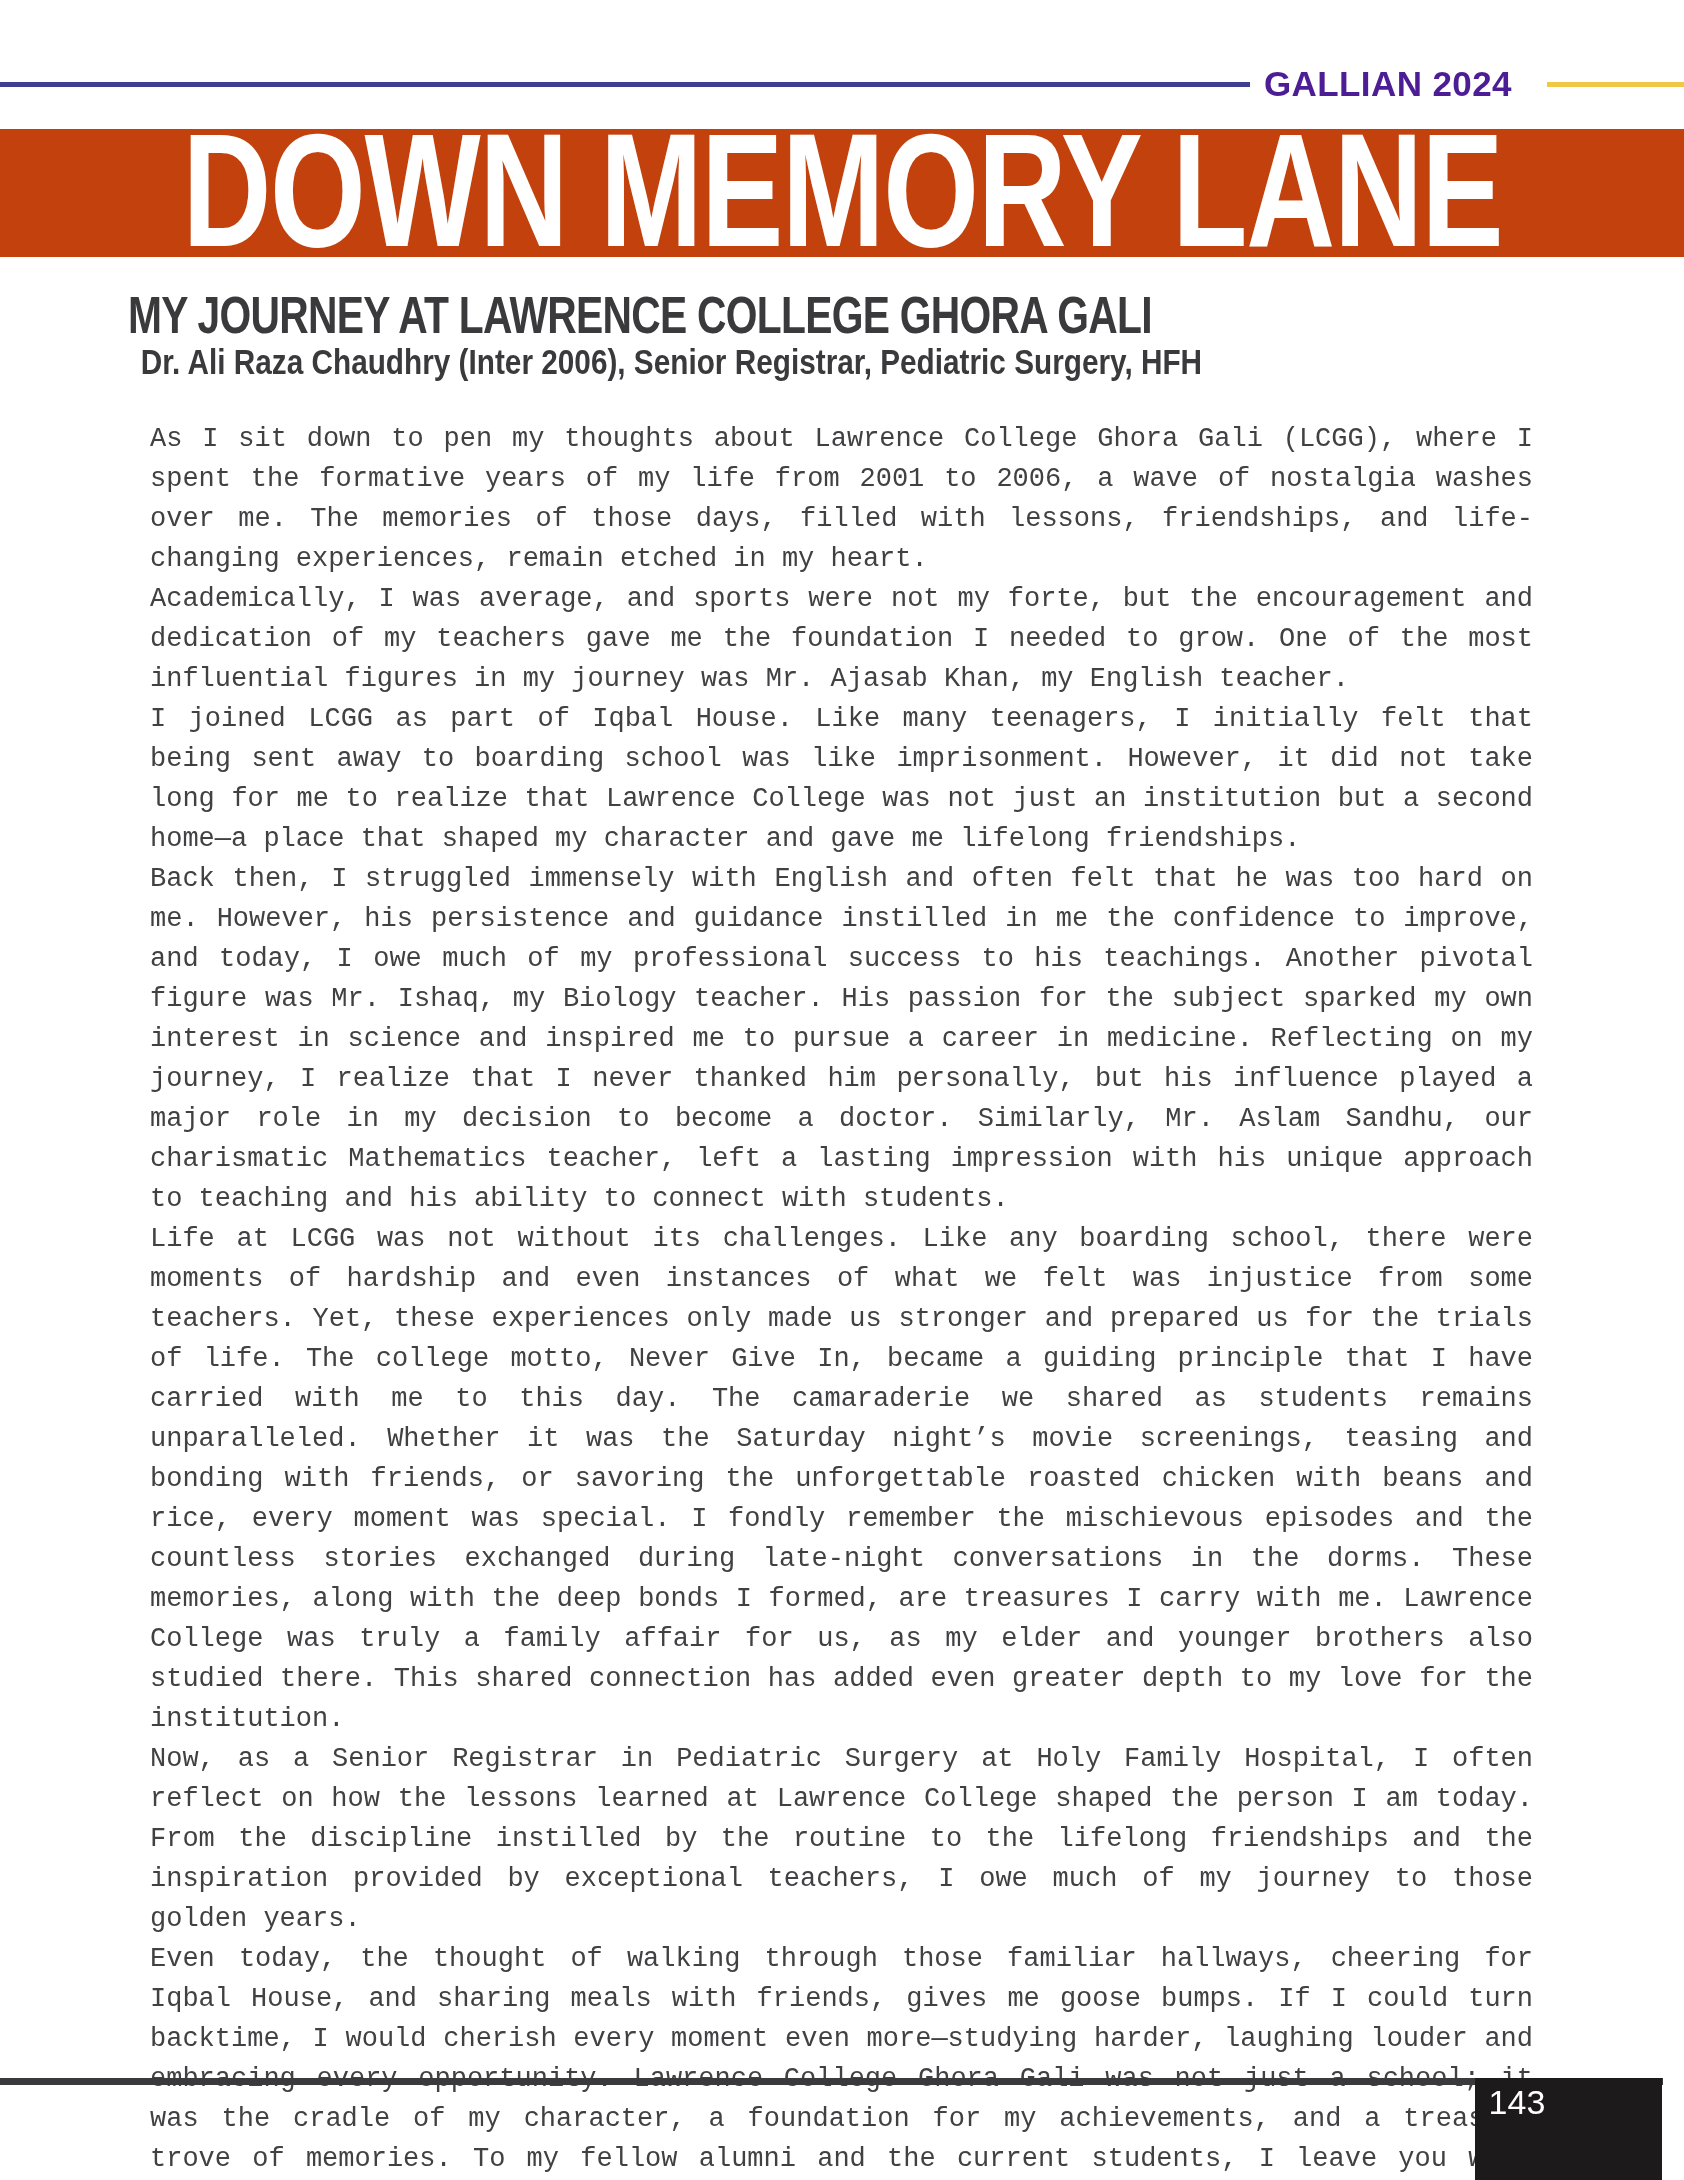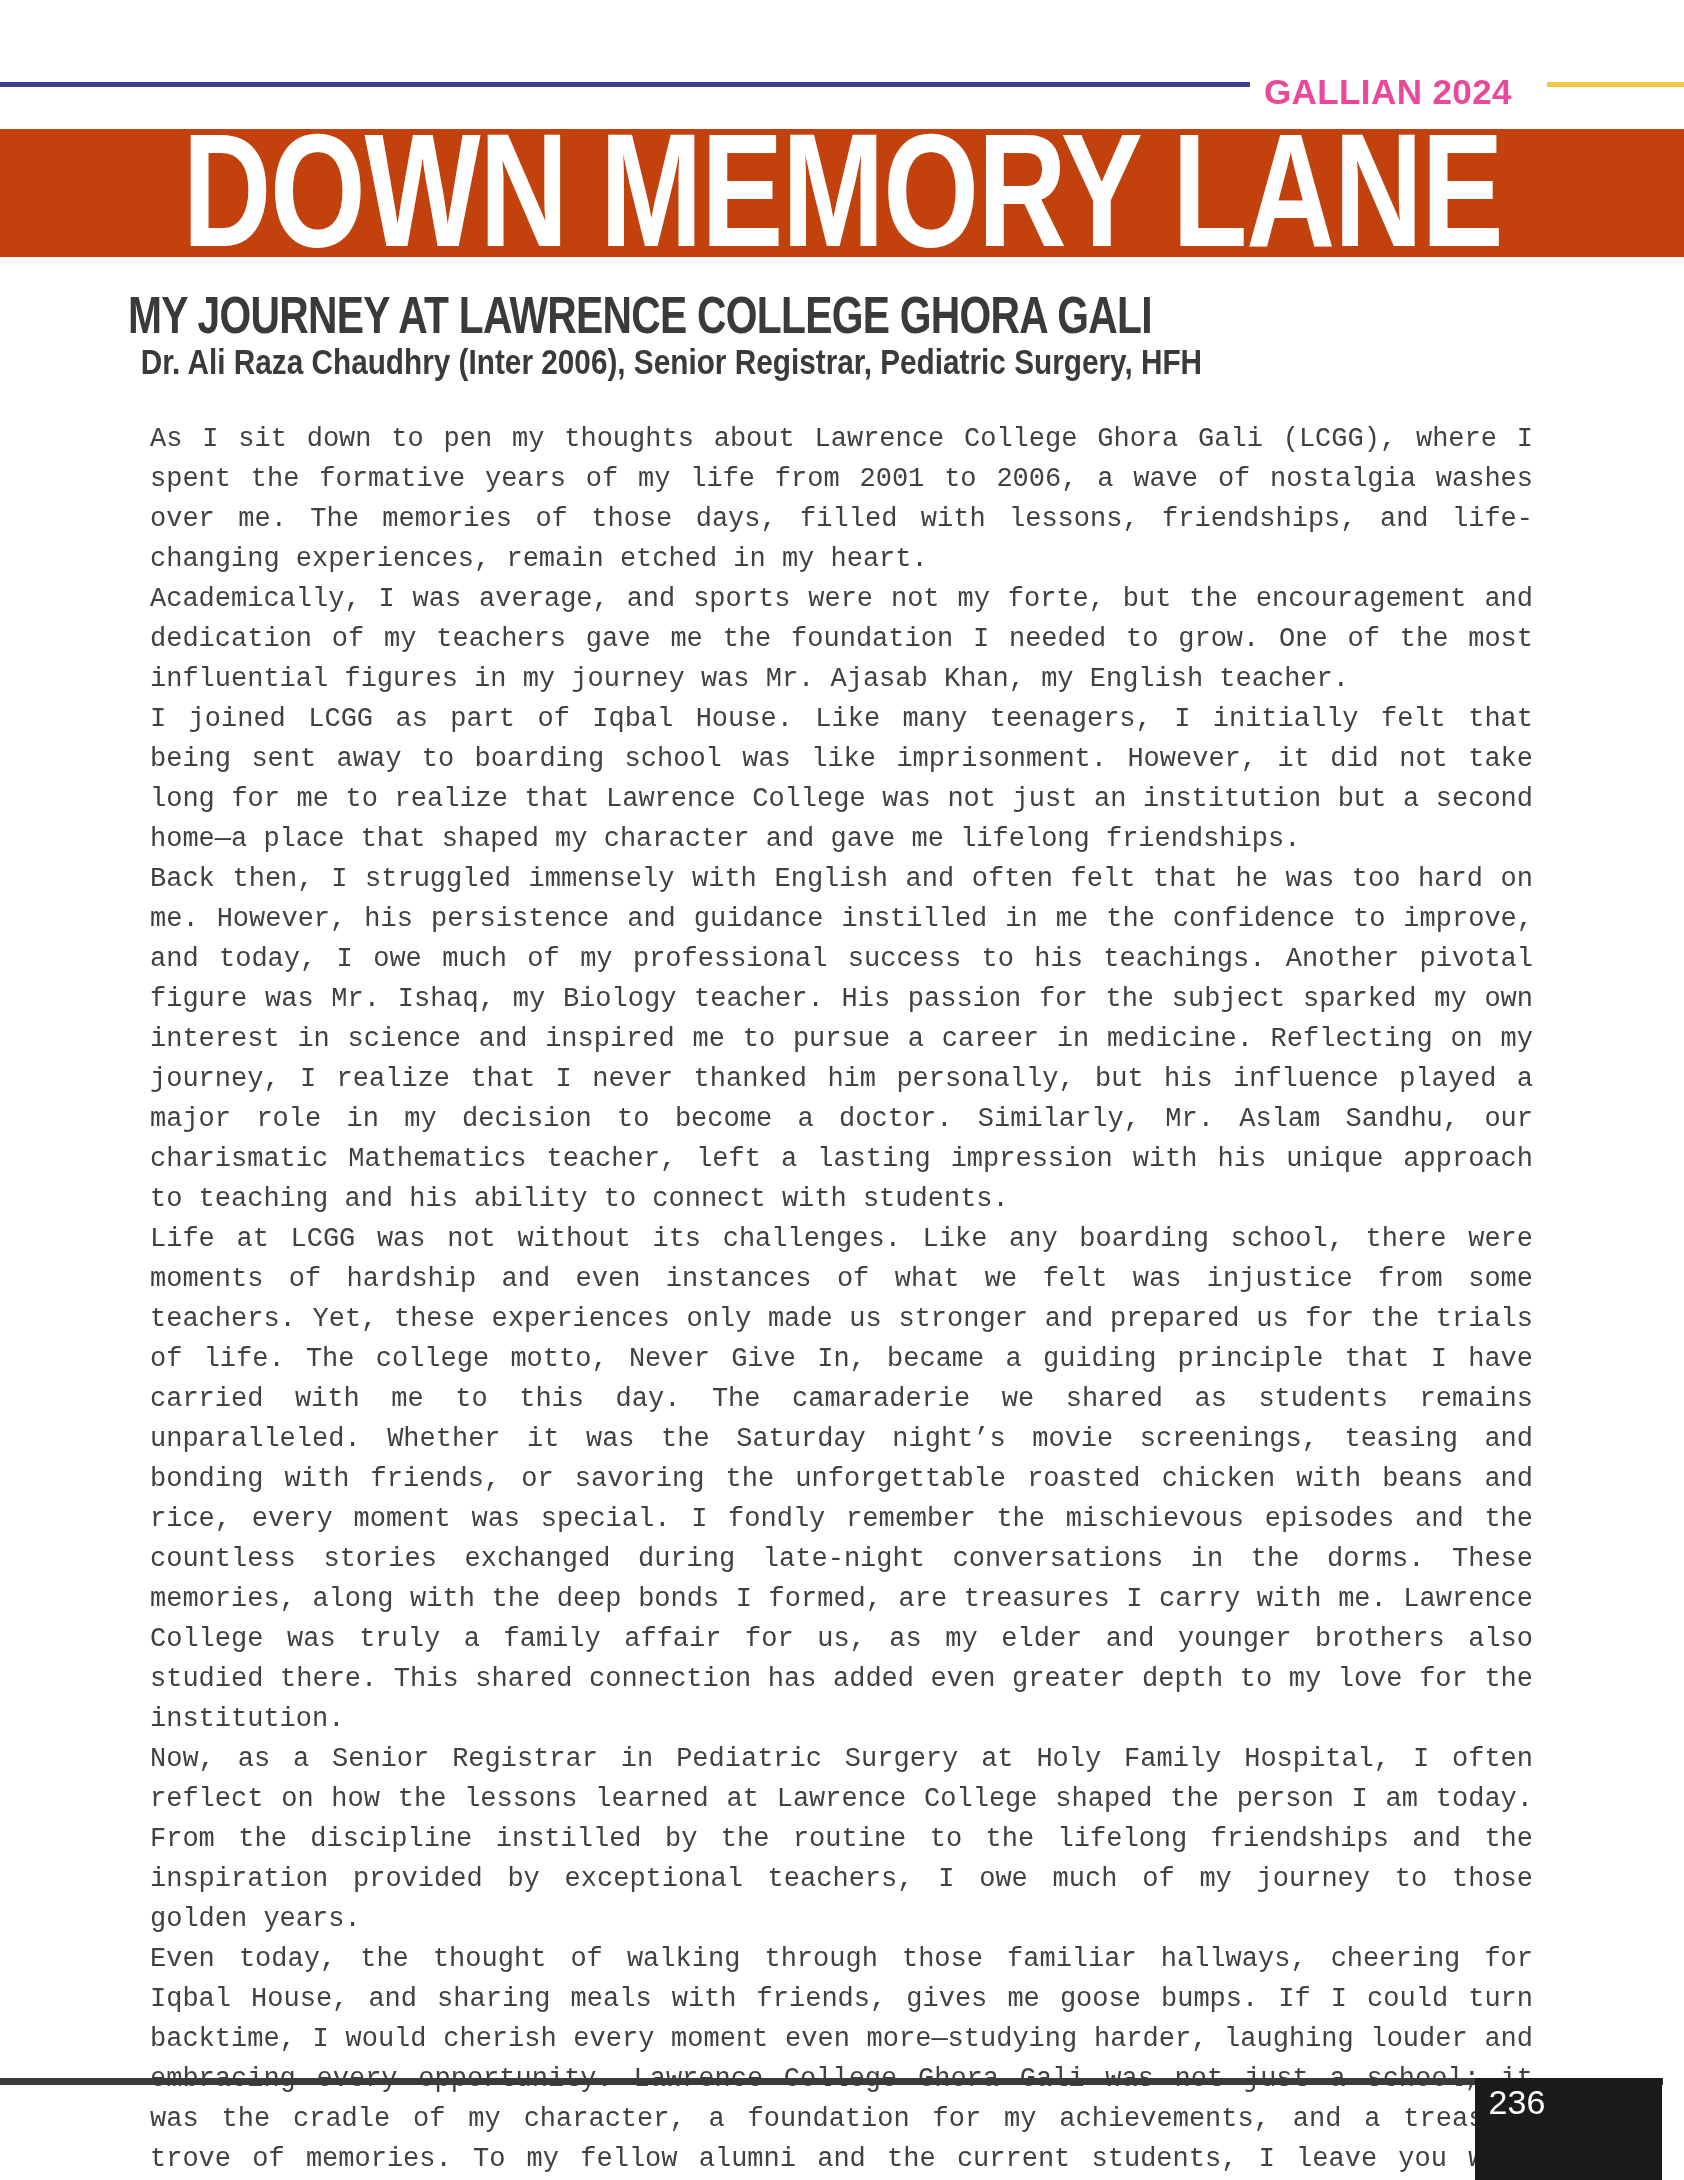--- a/index.html
+++ b/index.html
@@ -33,23 +33,22 @@
     background: #f0c845;
   }
   .hdr-title {
     position: absolute;
     left: 1264px;
     top: 66px;
     font-size: 35px;
     line-height: 1;
     font-weight: bold;
     letter-spacing: 0.4px;
-    color: #ec4899;
+    color: #4c1d95;
     white-space: nowrap;
-    margin-top: 8px;
   }
 
   
   .banner {
     position: absolute;
     left: 0;
     top: 129px;
     width: 1685px;
     height: 128px;
     background: #c2410c;
@@ -173,17 +172,17 @@
     <p>Academically, I was average, and sports were not my forte, but the encouragement and dedication of my teachers gave me the foundation I needed to grow. One of the most influential figures in my journey was Mr. Ajasab Khan, my English teacher.</p>
     <p>I joined LCGG as part of Iqbal House. Like many teenagers, I initially felt that being sent away to boarding school was like imprisonment. However, it did not take long for me to realize that Lawrence College was not just an institution but a second home—a place that shaped my character and gave me lifelong friendships.</p>
     <p>Back then, I struggled immensely with English and often felt that he was too hard on me. However, his persistence and guidance instilled in me the confidence to improve, and today, I owe much of my professional success to his teachings. Another pivotal figure was Mr. Ishaq, my Biology teacher. His passion for the subject sparked my own interest in science and inspired me to pursue a career in medicine. Reflecting on my journey, I realize that I never thanked him personally, but his influence played a major role in my decision to become a doctor. Similarly, Mr. Aslam Sandhu, our charismatic Mathematics teacher, left a lasting impression with his unique approach to teaching and his ability to connect with students.</p>
     <p>Life at LCGG was not without its challenges. Like any boarding school, there were moments of hardship and even instances of what we felt was injustice from some teachers. Yet, these experiences only made us stronger and prepared us for the trials of life. The college motto, Never Give In, became a guiding principle that I have carried with me to this day. The camaraderie we shared as students remains unparalleled. Whether it was the Saturday night’s movie screenings, teasing and bonding with friends, or savoring the unforgettable roasted chicken with beans and rice, every moment was special. I fondly remember the mischievous episodes and the countless stories exchanged during late-night conversations in the dorms. These memories, along with the deep bonds I formed, are treasures I carry with me. Lawrence College was truly a family affair for us, as my elder and younger brothers also studied there. This shared connection has added even greater depth to my love for the institution.</p>
     <p>Now, as a Senior Registrar in Pediatric Surgery at Holy Family Hospital, I often reflect on how the lessons learned at Lawrence College shaped the person I am today. From the discipline instilled by the routine to the lifelong friendships and the inspiration provided by exceptional teachers, I owe much of my journey to those golden years.</p>
     <p>Even today, the thought of walking through those familiar hallways, cheering for Iqbal House, and sharing meals with friends, gives me goose bumps. If I could turn backtime, I would cherish every moment even more—studying harder, laughing louder and embracing every opportunity. Lawrence College Ghora Gali was not just a school; it was the cradle of my character, a foundation for my achievements, and a treasure trove of memories. To my fellow alumni and the current students, I leave you with this: cherish your time at LCGG, for these are the years that will define you. And remember, Never Give In!</p>
   </div>
 
   <div class="footer-rule"></div>
   <div class="page-number-box">
-    <span>236</span>
+    <span>143</span>
   </div>
 
 </div>
 
 
 </body></html>

